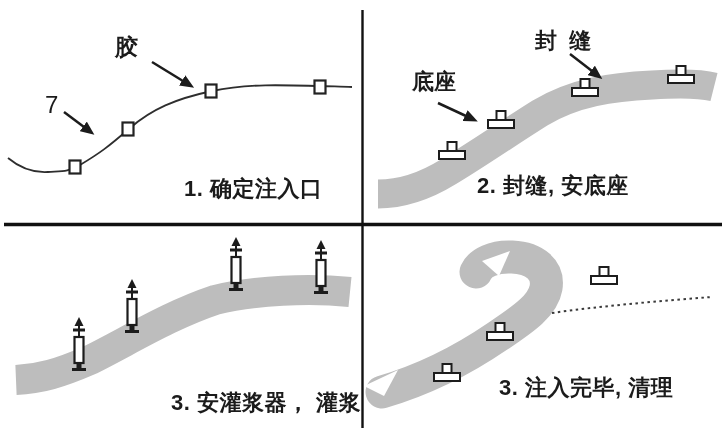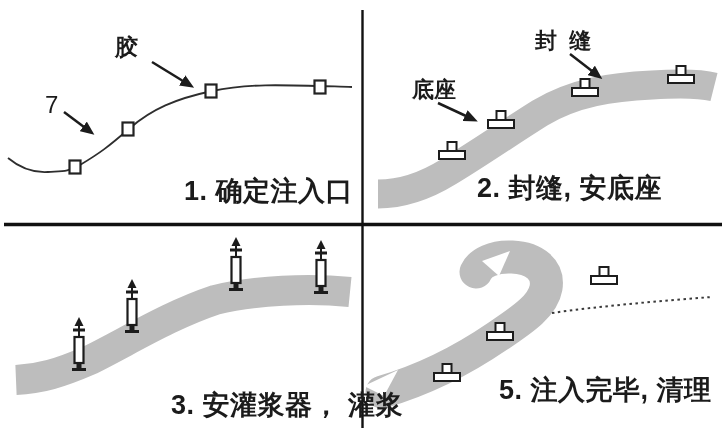--- a/index.html
+++ b/index.html
@@ -10,21 +10,21 @@
   .stage{
     position:relative; width:727px; height:447px;
     background:var(--background); overflow:hidden;
     font-family:"Liberation Sans", sans-serif;
   }
   .stage svg{position:absolute;left:0;top:0;}
   .lbl{
     position:absolute; color:var(--text); white-space:pre;
     font-family:"Liberation Sans", sans-serif; line-height:1.1;
   }
-  .cap{font-size:27px;font-weight:bold;letter-spacing:0.5px;}
+  .cap{font-size:22px;font-weight:bold;letter-spacing:0.5px;}
   .callout{font-size:22px;font-weight:bold;}
   .plain{font-size:24px;font-weight:normal;}
   .curve{fill:none;stroke:var(--line);stroke-width:1.8;}
   .bandstroke{fill:none;stroke:var(--band);}
   .port{fill:#ffffff;stroke:#222222;stroke-width:2.2;}
   .baseicon{fill:#ffffff;stroke:#1d1d1d;stroke-width:2;}
   .arrowline{stroke:#1c1c1c;stroke-width:2.5;fill:none;}
   .divider{stroke:var(--divider);}
   .syr-dark{fill:var(--icon);stroke:none;}
   .syr-line{stroke:var(--icon);fill:none;}
@@ -137,20 +137,20 @@
     </g>
 
     <line class="divider" x1="362.5" y1="10" x2="362.5" y2="428" stroke-width="2.4"></line>
     <line class="divider" x1="4" y1="224.5" x2="722" y2="224.5" stroke-width="3.6"></line>
   </svg>
 
   <div class="lbl callout" style="left:115px;top:35px;font-size:23px;">胶</div>
   <div class="lbl plain" style="left:45px;top:92px;">7</div>
   <div class="lbl cap" style="left:184px;top:177px;">1. 确定注入口</div>
 
-  <div class="lbl callout" style="left:412px;top:70px;margin-top:8px;">底座</div>
+  <div class="lbl callout" style="left:412px;top:70px;">底座</div>
   <div class="lbl callout" style="left:511px;top:29px;margin-left:24px;">封  缝</div>
   <div class="lbl cap" style="left:477px;top:174px;">2. 封缝, 安底座</div>
 
   <div class="lbl cap" style="left:131px;top:391px;margin-left:40px;">3. 安灌浆器， 灌浆</div>
 
-  <div class="lbl cap" style="left:499px;top:376px;">5. 注入完毕, 清理</div>
+  <div class="lbl cap" style="left:499px;top:376px;">3. 注入完毕, 清理</div>
 </div>
 
 </body></html>

